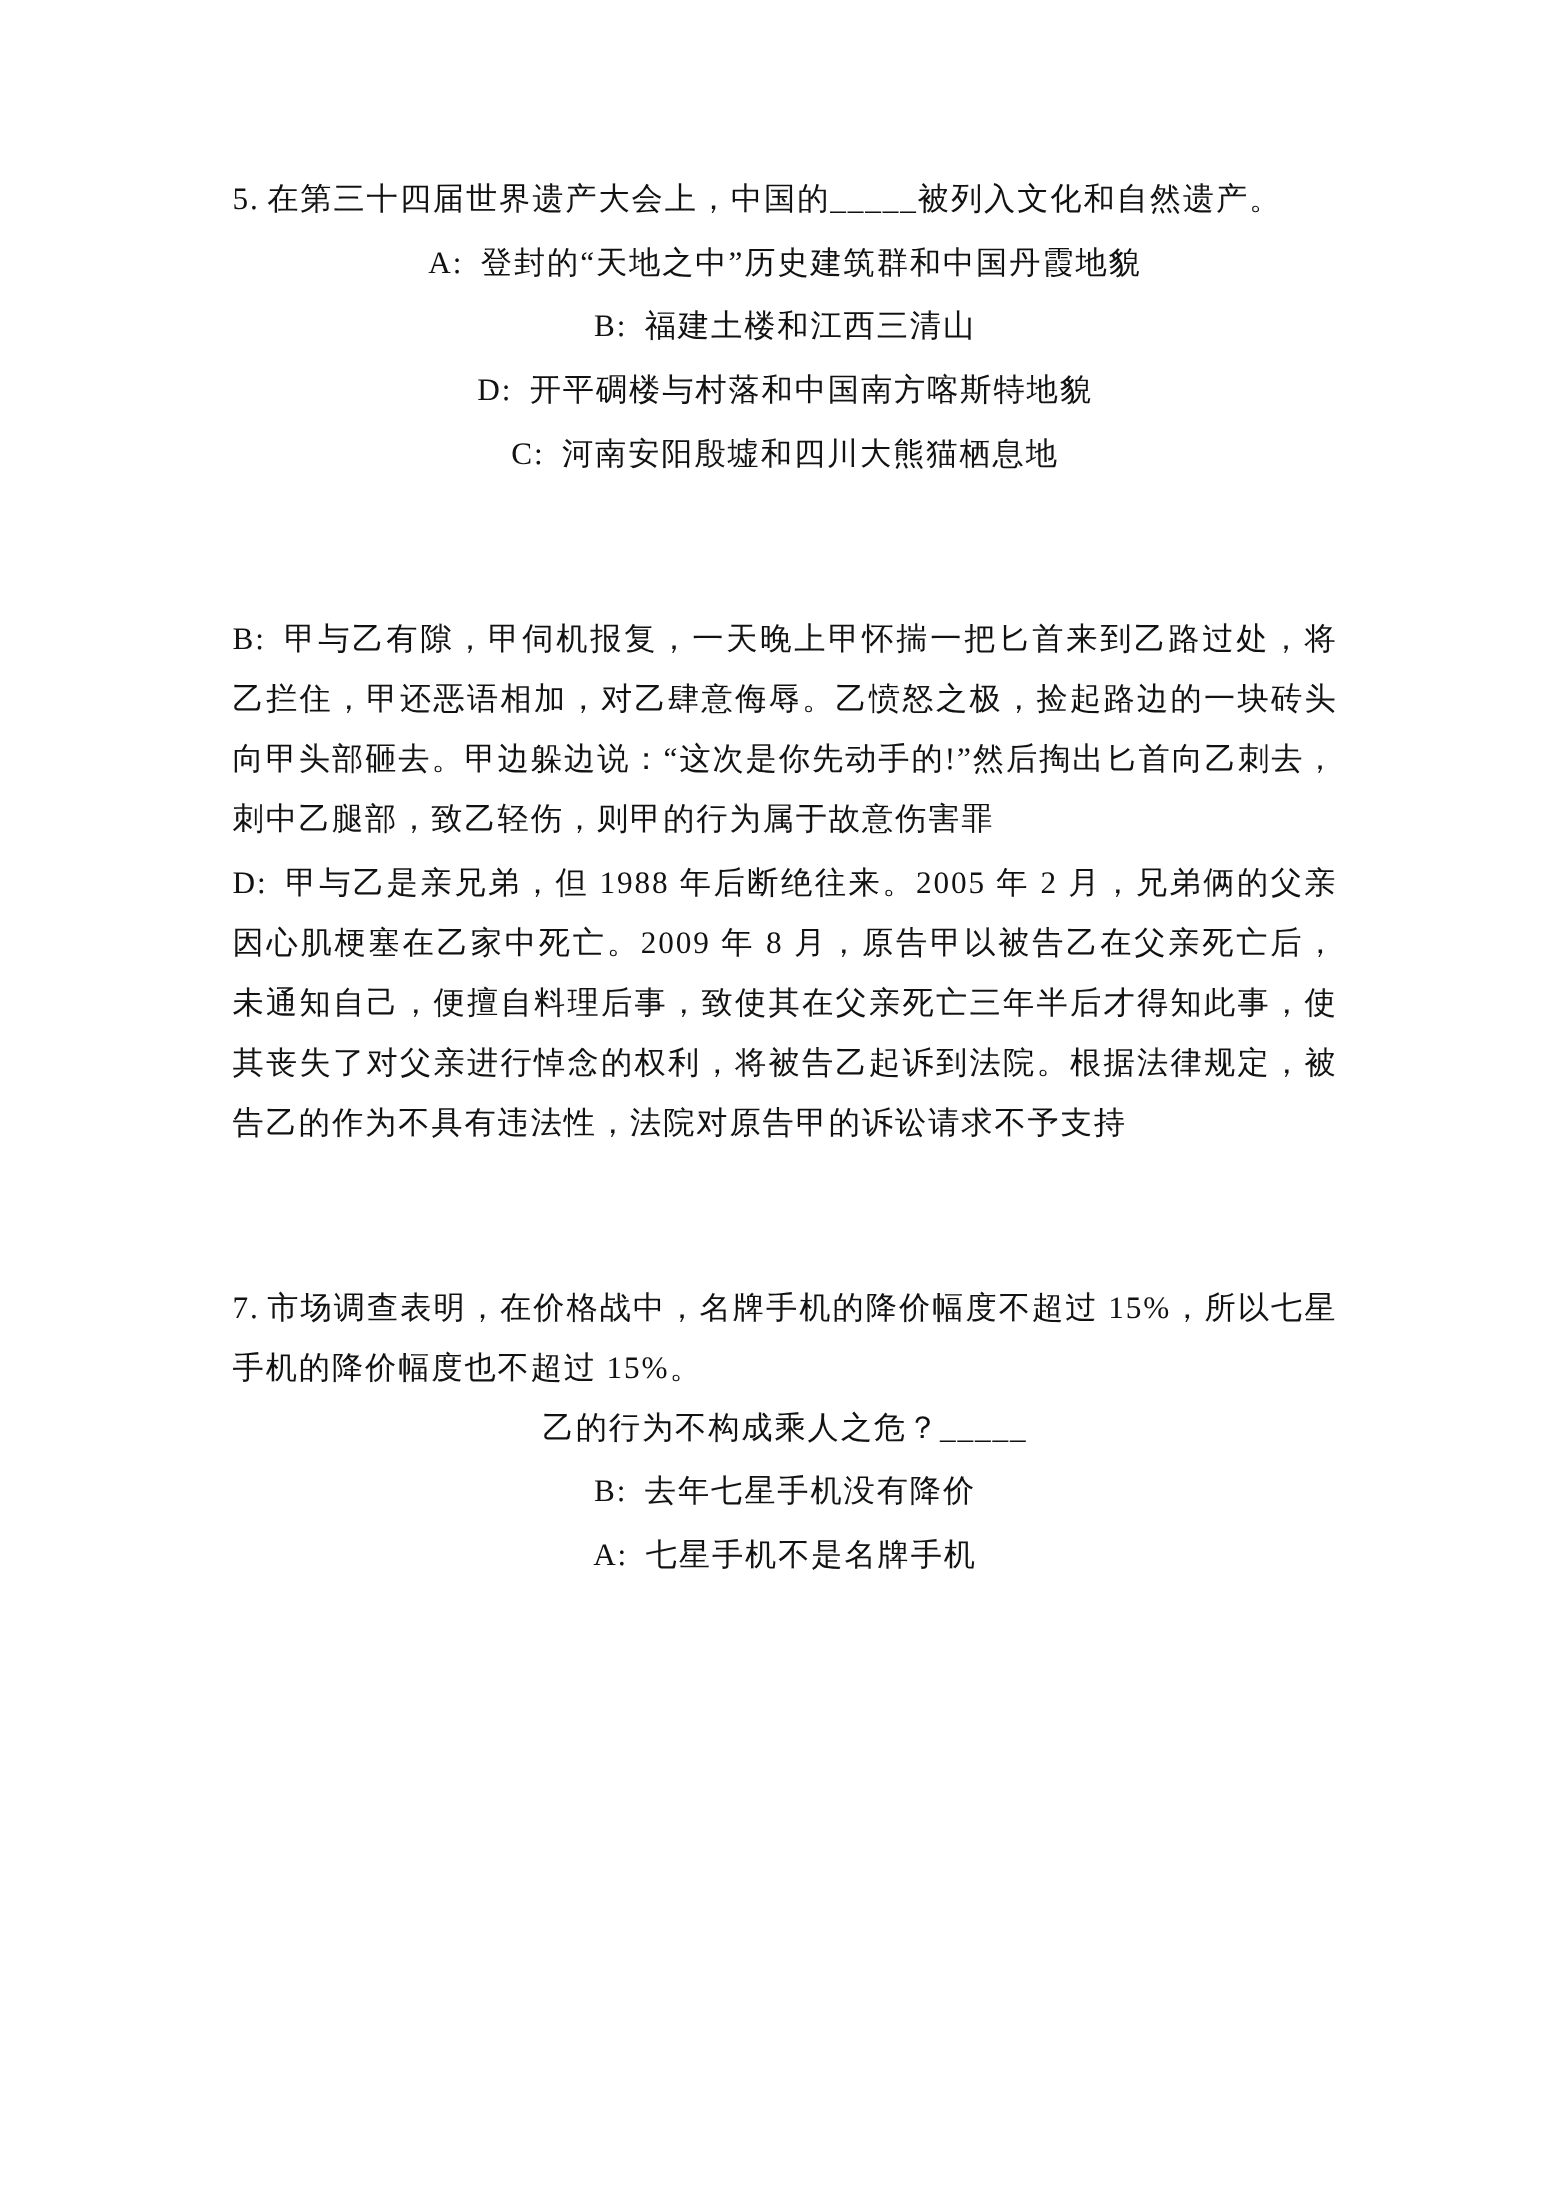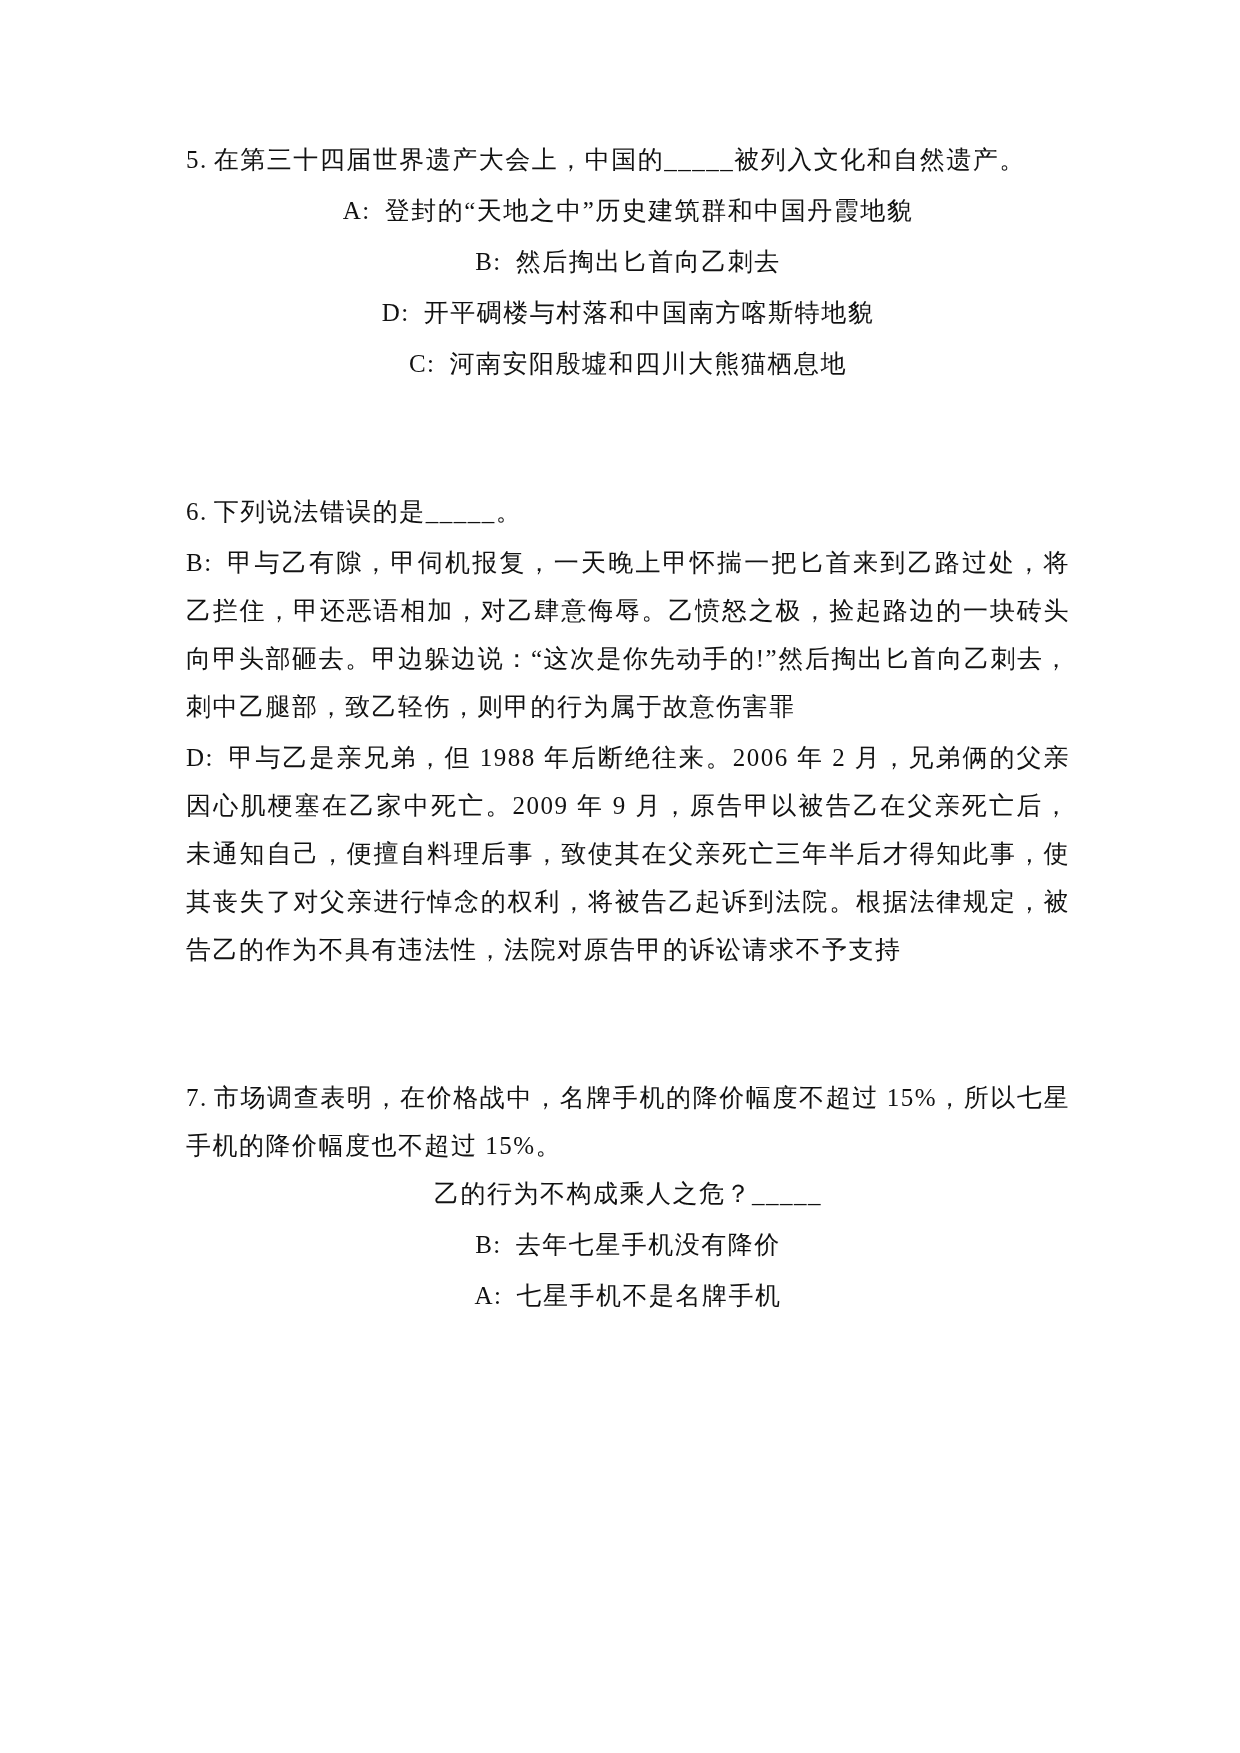--- a/index.html
+++ b/index.html
@@ -39,29 +39,28 @@
 </style>
 </head>
 <body>
 
 <div class="page">
   <div class="content">
 
     <section class="question">
       <p class="stem"><span class="q-num">5.</span><span>在第三十四届世界遗产大会上，中国的_____被列入文化和自然遗产。</span></p>
       <p class="option short"><span class="opt-label">A:</span><span>登封的“天地之中”历史建筑群和中国丹霞地貌</span></p>
-      <p class="option short"><span class="opt-label">B:</span><span>然后掏出匕首向乙刺去</span></p>
+      <p class="option short"><span class="opt-label">B:</span><span>福建土楼和江西三清山</span></p>
       <p class="option short"><span class="opt-label">D:</span><span>开平碉楼与村落和中国南方喀斯特地貌</span></p>
       <p class="option short"><span class="opt-label">C:</span><span>河南安阳殷墟和四川大熊猫栖息地</span></p>
     </section>
 
     <section class="question">
-      <p class="stem"><span class="q-num">6.</span><span>下列说法错误的是_____。</span></p>
       <p class="option"><span class="opt-label">B:</span><span>甲与乙有隙，甲伺机报复，一天晚上甲怀揣一把匕首来到乙路过处，将乙拦住，甲还恶语相加，对乙肆意侮辱。乙愤怒之极，捡起路边的一块砖头向甲头部砸去。甲边躲边说：“这次是你先动手的!”然后掏出匕首向乙刺去，刺中乙腿部，致乙轻伤，则甲的行为属于故意伤害罪</span></p>
-      <p class="option"><span class="opt-label">D:</span><span>甲与乙是亲兄弟，但 1988 年后断绝往来。2006 年 2 月，兄弟俩的父亲因心肌梗塞在乙家中死亡。2009 年 9 月，原告甲以被告乙在父亲死亡后，未通知自己，便擅自料理后事，致使其在父亲死亡三年半后才得知此事，使其丧失了对父亲进行悼念的权利，将被告乙起诉到法院。根据法律规定，被告乙的作为不具有违法性，法院对原告甲的诉讼请求不予支持</span></p>
+      <p class="option"><span class="opt-label">D:</span><span>甲与乙是亲兄弟，但 1988 年后断绝往来。2005 年 2 月，兄弟俩的父亲因心肌梗塞在乙家中死亡。2009 年 8 月，原告甲以被告乙在父亲死亡后，未通知自己，便擅自料理后事，致使其在父亲死亡三年半后才得知此事，使其丧失了对父亲进行悼念的权利，将被告乙起诉到法院。根据法律规定，被告乙的作为不具有违法性，法院对原告甲的诉讼请求不予支持</span></p>
     </section>
 
     <section class="question">
       <p class="stem"><span class="q-num">7.</span><span>市场调查表明，在价格战中，名牌手机的降价幅度不超过 15%，所以七星手机的降价幅度也不超过 15%。</span></p>
       <p class="subq short">乙的行为不构成乘人之危？_____</p>
       <p class="option short"><span class="opt-label">B:</span><span>去年七星手机没有降价</span></p>
       <p class="option short"><span class="opt-label">A:</span><span>七星手机不是名牌手机</span></p>
     </section>
 
   </div>

